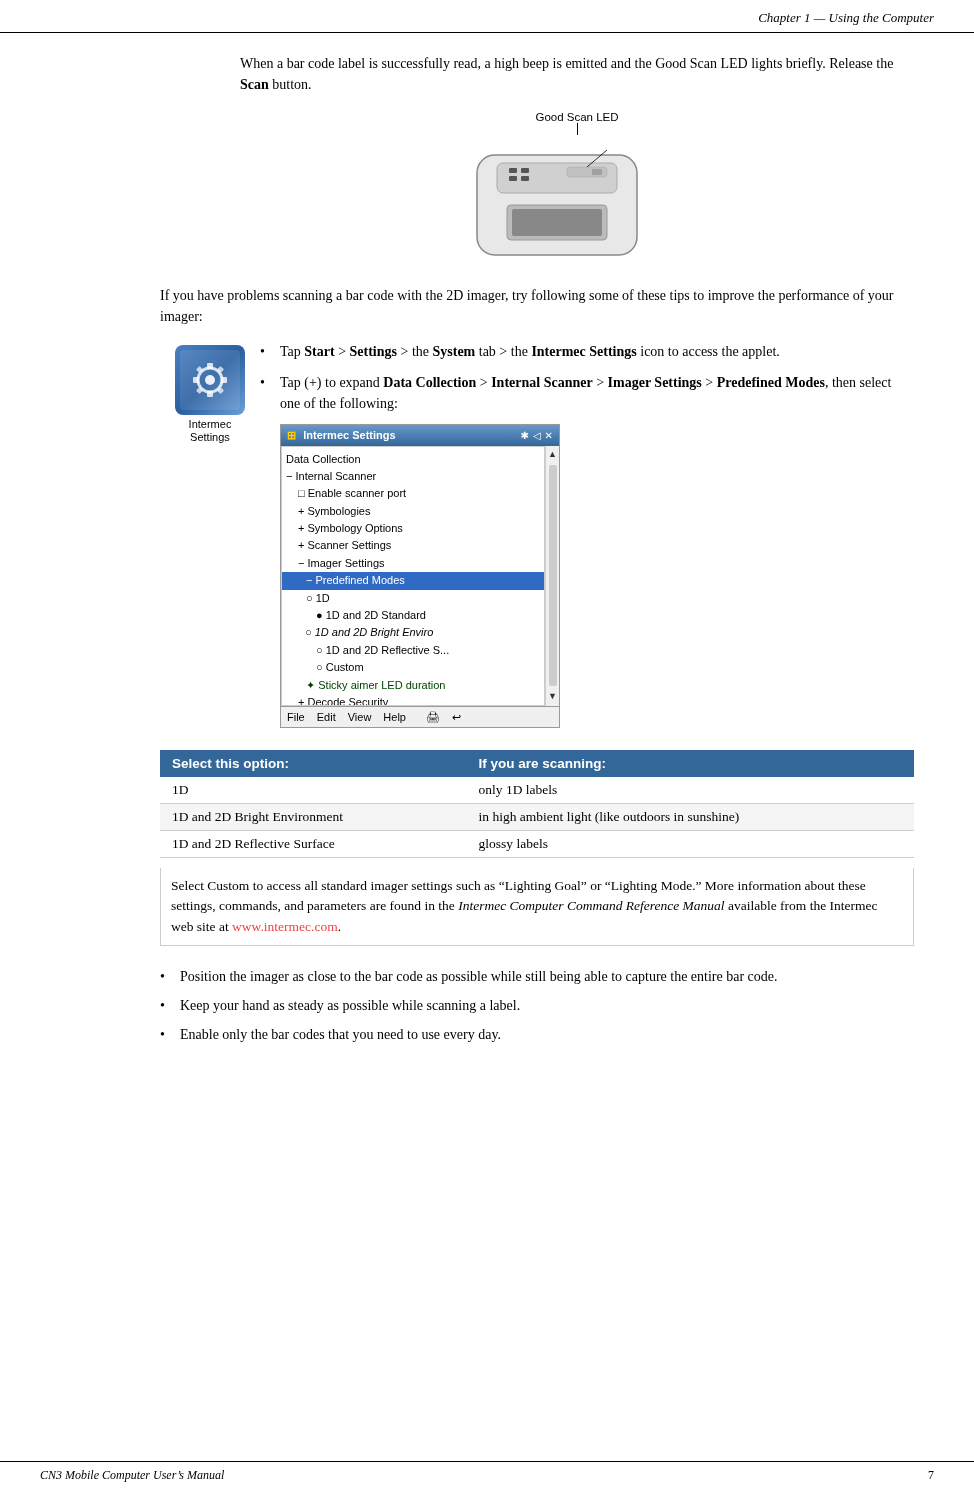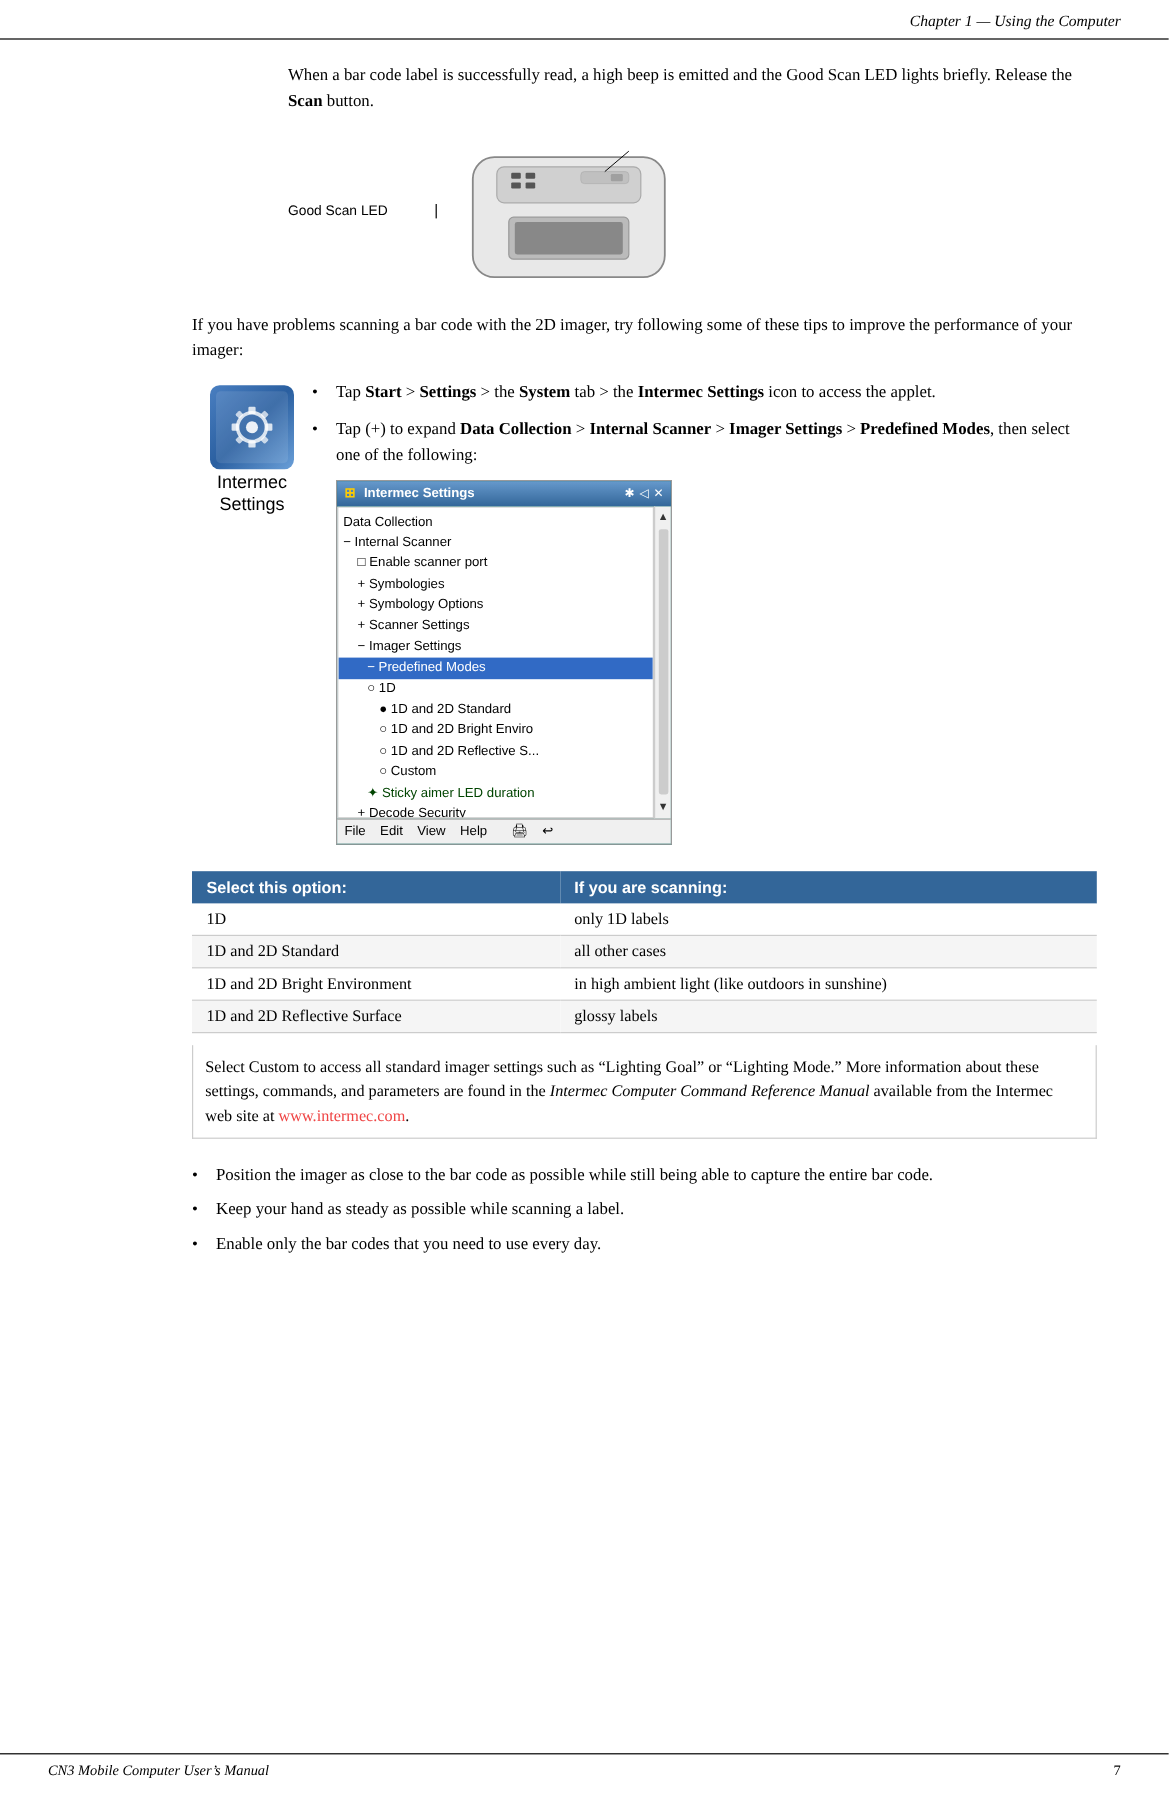--- a/index.html
+++ b/index.html
@@ -91,21 +91,21 @@
       position: absolute;
       top: 5px;
       left: 5px;
       right: 5px;
       bottom: 5px;
       background: rgba(255,255,255,0.1);
       border-radius: 4px;
     }
 
     .icon-label {
-      font-size: 15px;
+      font-size: 11px;
       text-align: center;
       margin-top: 3px;
       font-family: Arial, sans-serif;
       line-height: 1.2;
     }
 
     .bullet-list {
       list-style: none;
       padding: 0;
     }
@@ -279,20 +279,21 @@
     }
 
     
     .indented-content {
       padding-left: 100px;
     }
 
     .scanner-wrap {
       position: relative;
       display: flex;
+      flex-direction: column;
       align-items: center;
       margin-left: 140px;
       margin-bottom: 20px;
     }
 
     .good-scan-label {
       font-size: 11.5px;
       font-family: Arial, sans-serif;
       margin-bottom: 0;
       align-self: center;
@@ -400,21 +401,21 @@
                     <div class="tree-item" style="padding-left:4px;">Data Collection</div>
                     <div class="tree-item" style="padding-left:4px;">− Internal Scanner</div>
                     <div class="tree-item" style="padding-left:16px;">□ Enable scanner port</div>
                     <div class="tree-item" style="padding-left:16px;">+ Symbologies</div>
                     <div class="tree-item" style="padding-left:16px;">+ Symbology Options</div>
                     <div class="tree-item" style="padding-left:16px;">+ Scanner Settings</div>
                     <div class="tree-item" style="padding-left:16px;">− Imager Settings</div>
                     <div class="tree-item selected" style="padding-left:24px;">− Predefined Modes</div>
                     <div class="tree-item" style="padding-left:24px;">○ 1D</div>
                     <div class="tree-item" style="padding-left:34px;">● 1D and 2D Standard</div>
-                    <div class="tree-item" style="padding-left:34px;">○ 1D and 2D Bright Enviro</div>
+                    <div class="tree-item" style="padding-left:23px;font-style:italic;">○ 1D and 2D Bright Enviro</div>
                     <div class="tree-item" style="padding-left:34px;">○ 1D and 2D Reflective S...</div>
                     <div class="tree-item" style="padding-left:34px;">○ Custom</div>
                     <div class="tree-item" style="padding-left:24px; color:#004400;">✦ Sticky aimer LED duration</div>
                     <div class="tree-item" style="padding-left:16px;">+ Decode Security</div>
 
                   </div>
                 </div>
                 <div style="width:14px; background:#f0f0f0; border-left:1px solid #ccc; display:flex; flex-direction:column; align-items:center; padding:2px 0;">
                   <div style="font-size:9px; color:#333; margin-bottom:2px;">▲</div>
                   <div style="flex:1; width:8px; background:#ccc; border-radius:2px; margin:2px 0;"></div>
@@ -442,24 +443,20 @@
             <th>Select this option:</th>
             <th>If you are scanning:</th>
           </tr>
         </thead>
         <tbody>
           <tr>
             <td>1D</td>
             <td>only 1D labels</td>
           </tr>
           <tr>
-            <td>1D and 2D Standard</td>
-            <td>all other cases</td>
-          </tr>
-          <tr>
             <td>1D and 2D Bright Environment</td>
             <td>in high ambient light (like outdoors in sunshine)</td>
           </tr>
           <tr>
             <td>1D and 2D Reflective Surface</td>
             <td>glossy labels</td>
           </tr>
         </tbody>
       </table>
 

